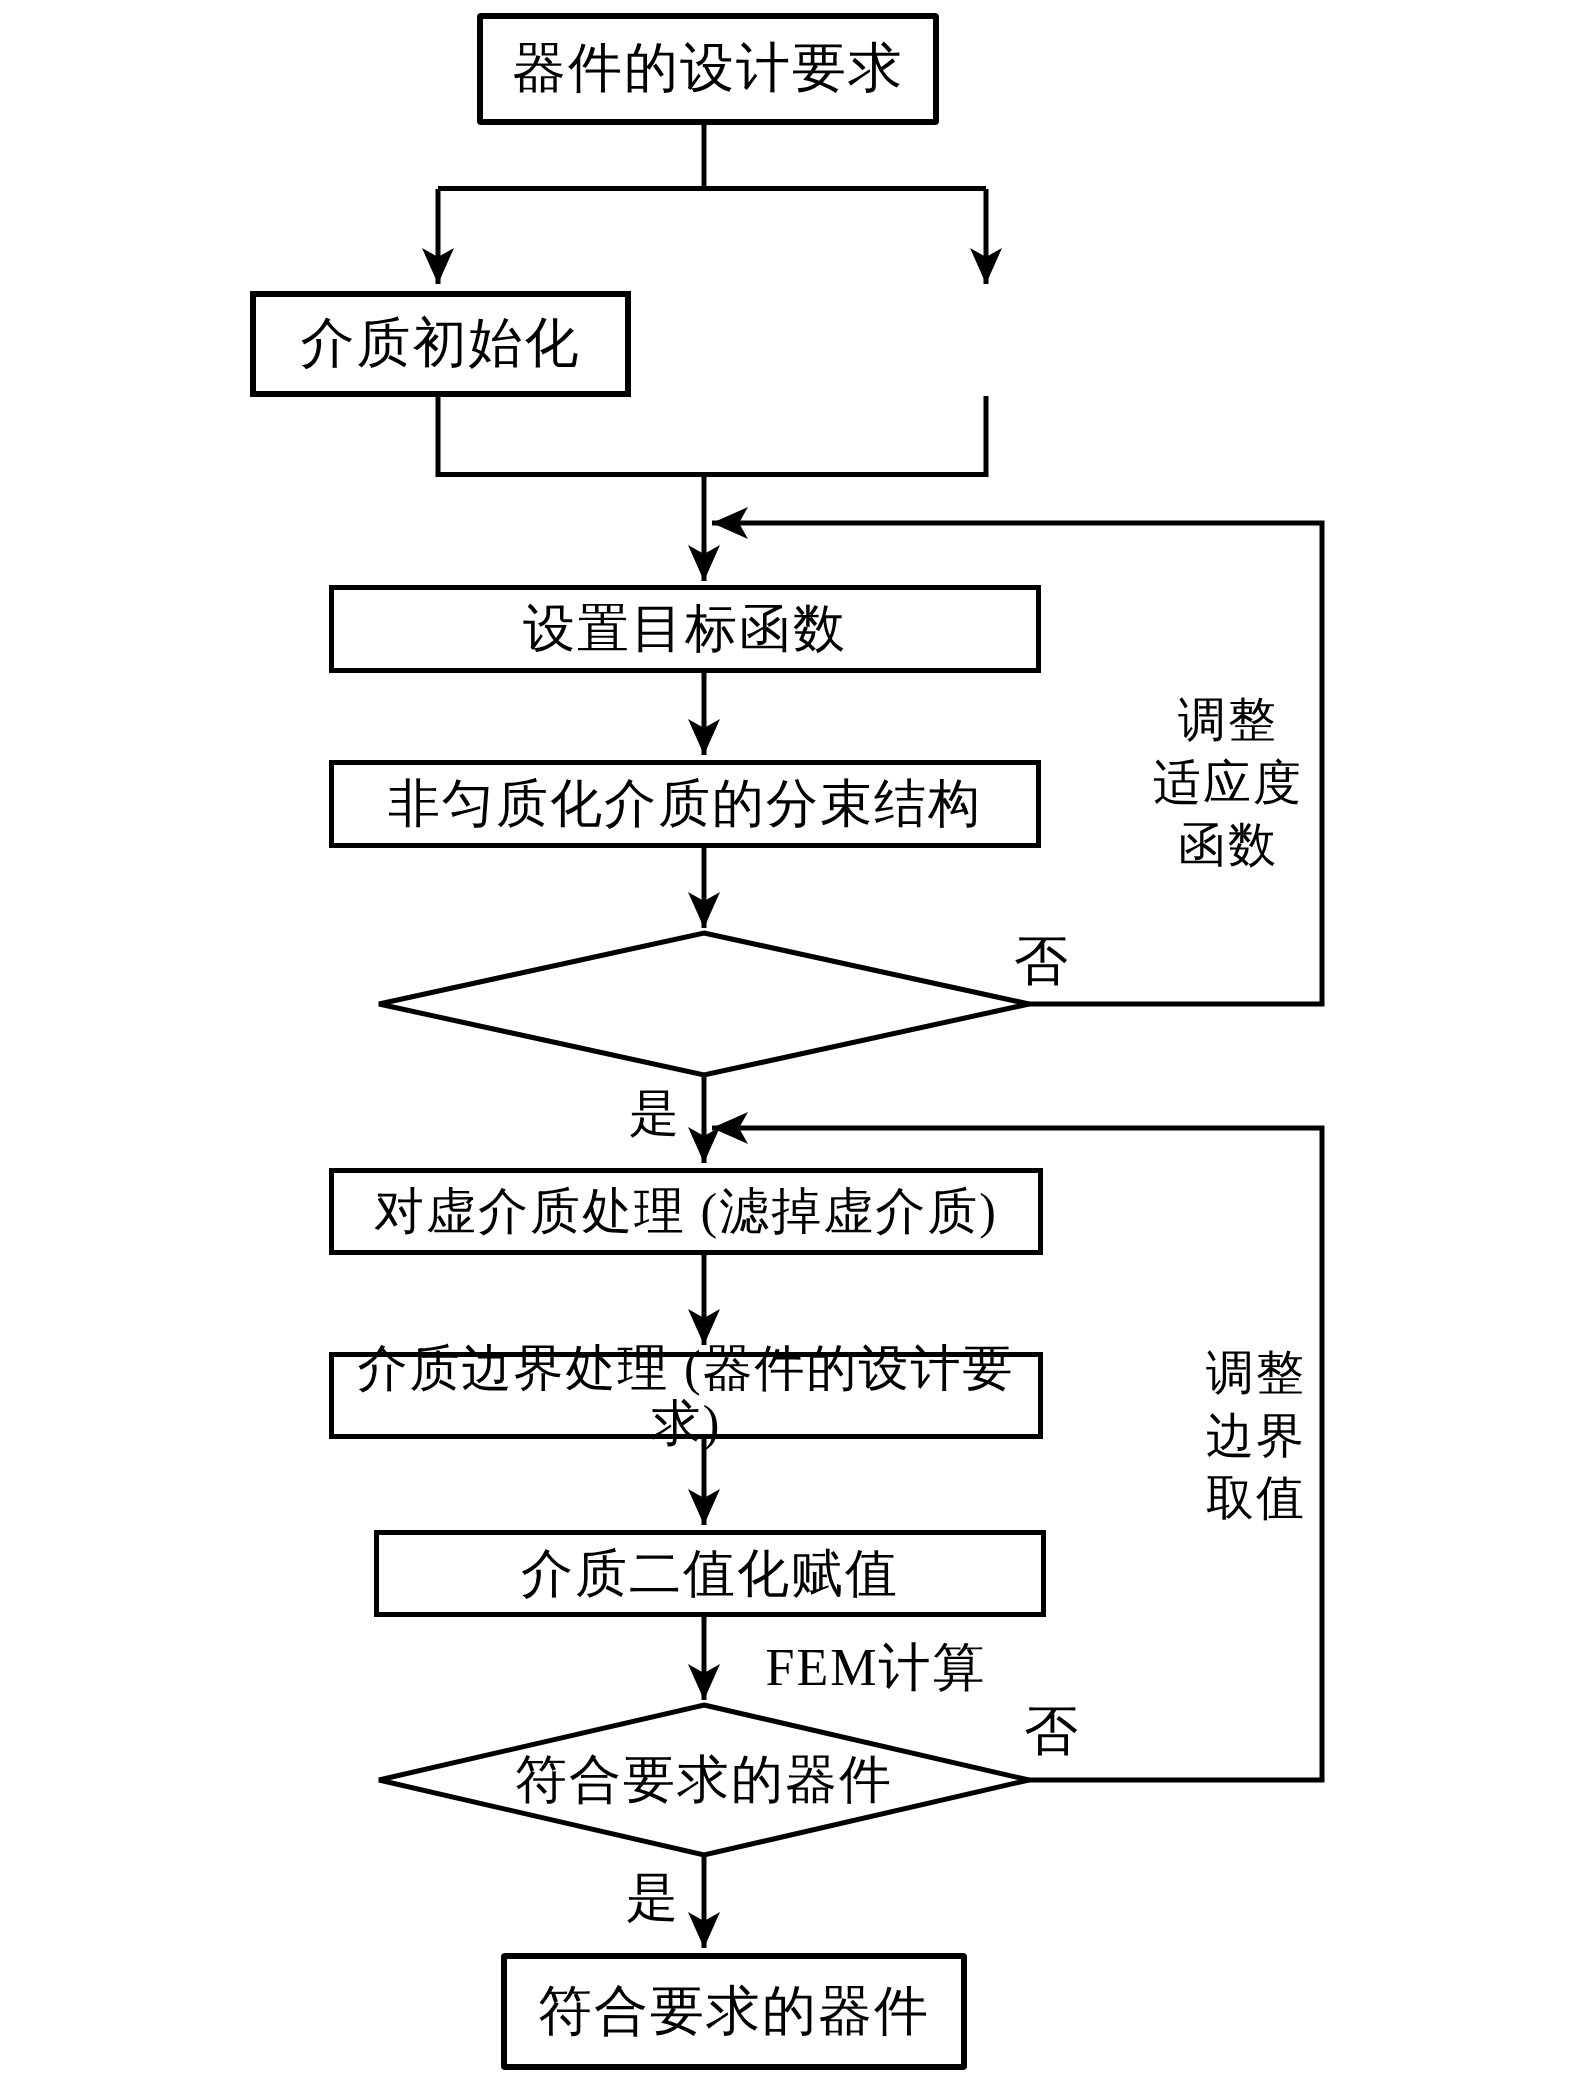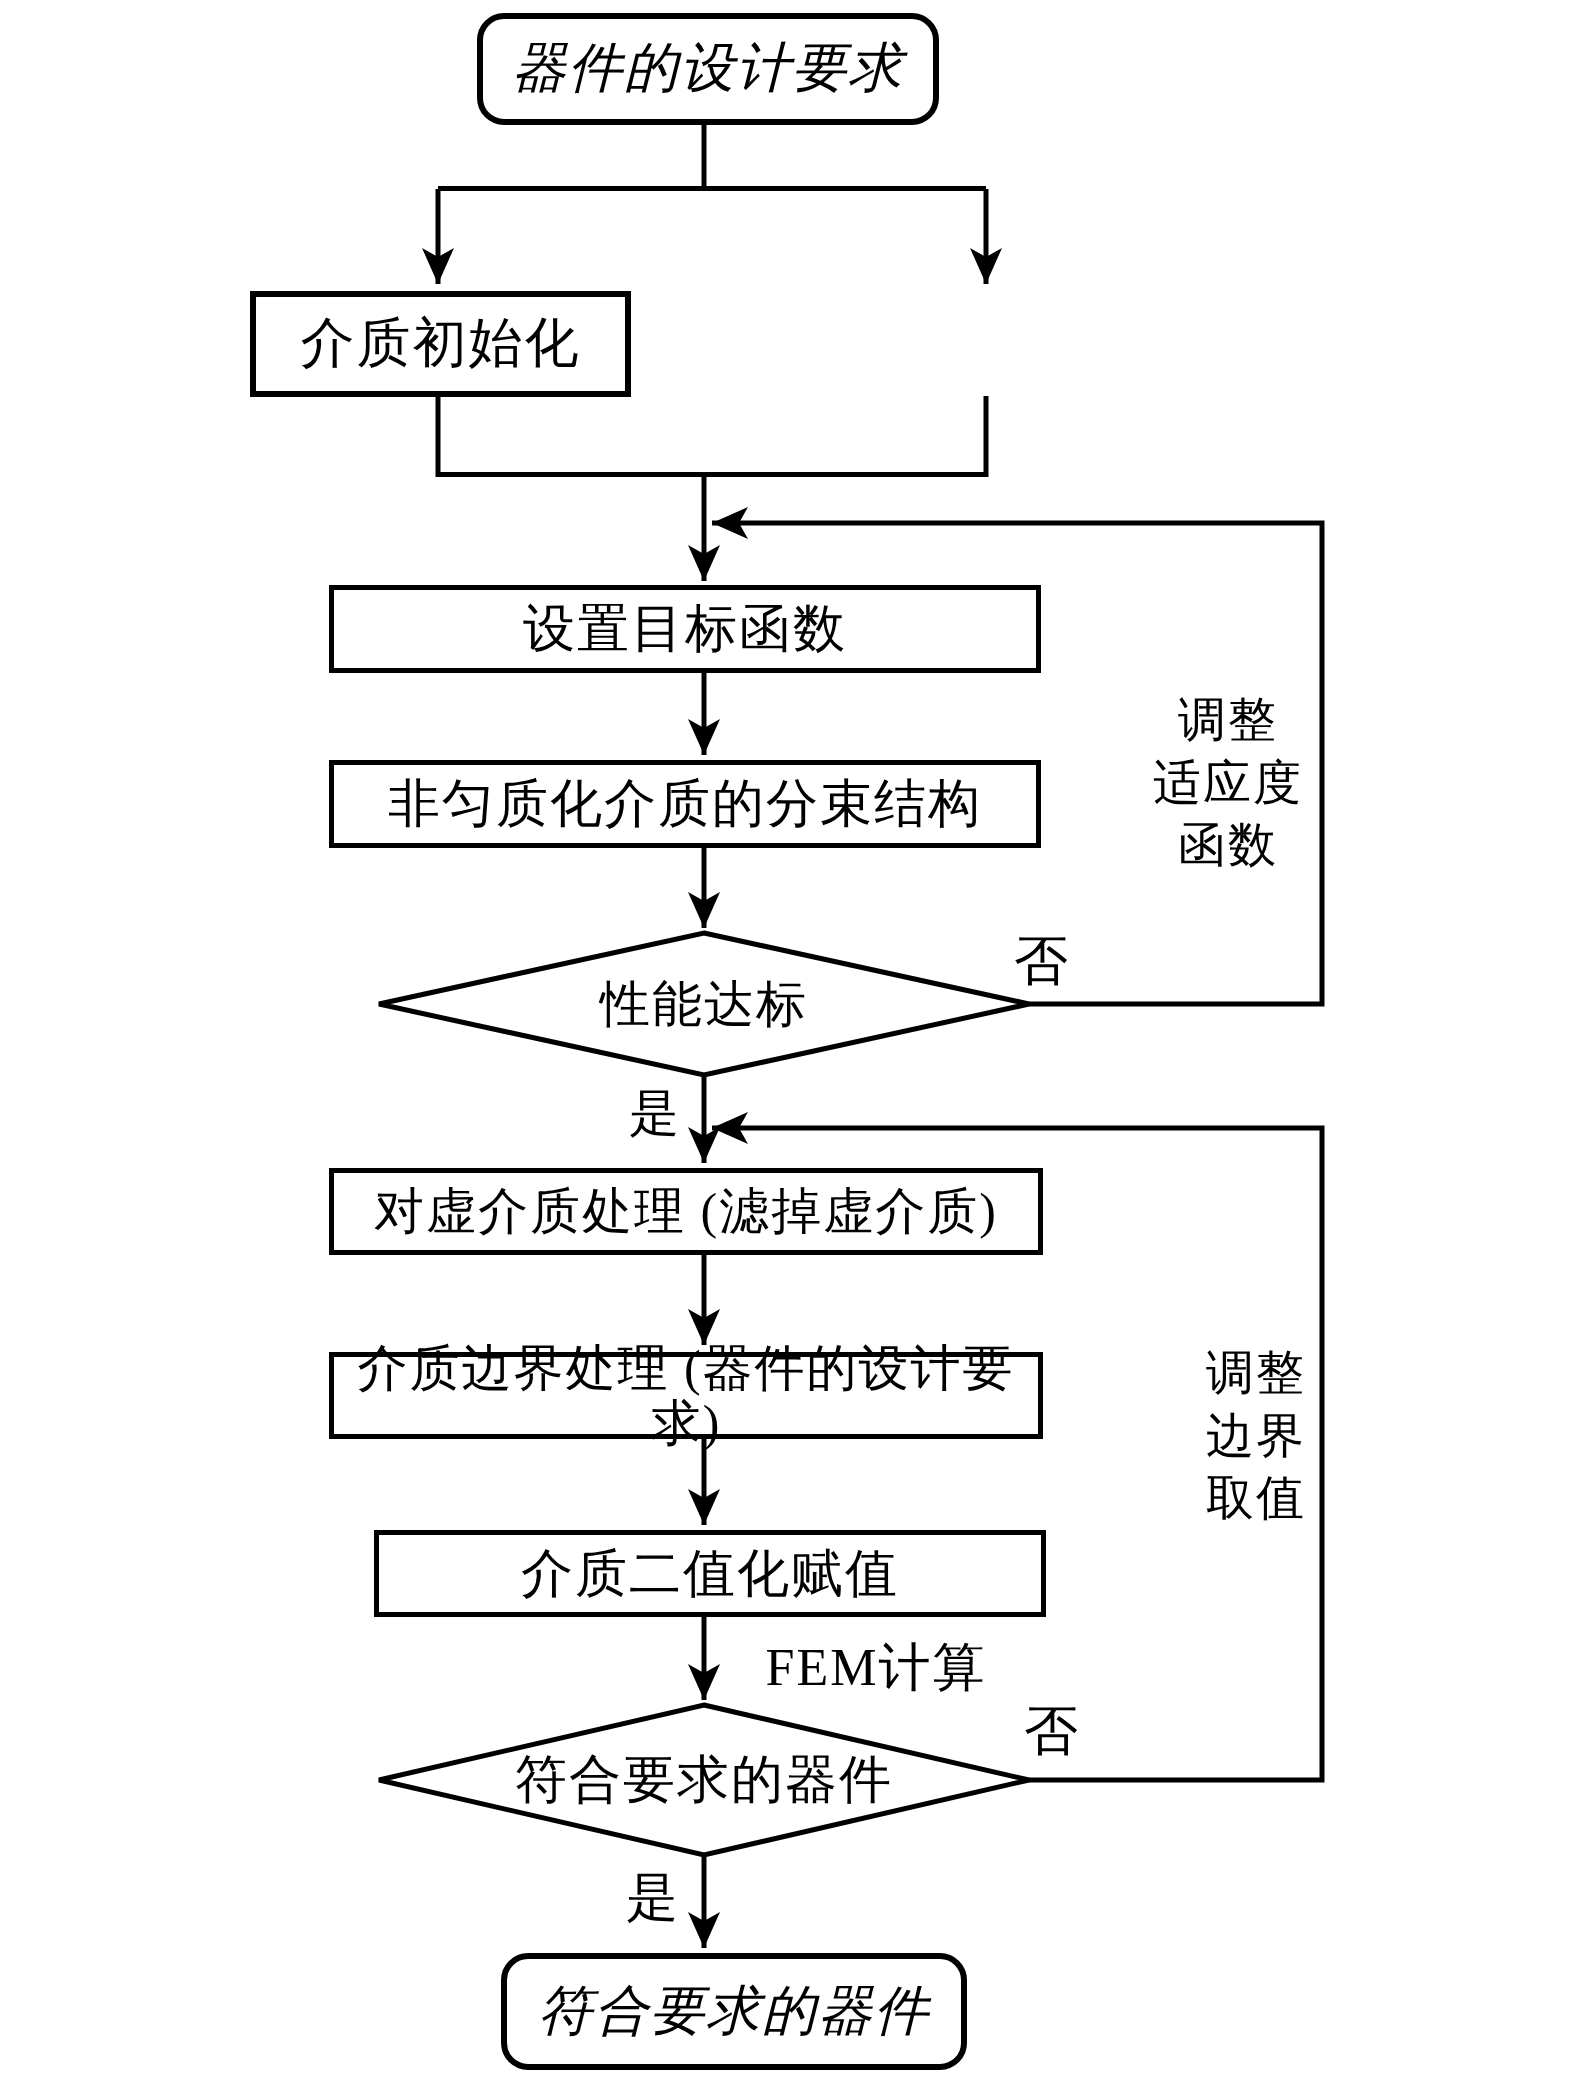--- a/index.html
+++ b/index.html
@@ -29,22 +29,21 @@
     border: 5px solid #000000;
     display: flex;
     align-items: center;
     justify-content: center;
     text-align: center;
     letter-spacing: 2px;
     line-height: 1.1;
   }
   .node.terminal {
     border-width: 6px;
-    border-radius: 27px;
-    font-style: italic;
+    border-radius: 4px;
   }
   .node.io-box {
     border-width: 6px;
     font-family: Liberation Serif, serif;
   }
   .free-label {
     position: absolute;
     display: flex;
     align-items: center;
     justify-content: center;
@@ -120,21 +119,20 @@
   <div class="node fs-52" style="left:329px; top:760px; width:712px; height:88px;">非匀质化介质的分束结构</div>
 
   <div class="node fs-50" style="left:329px; top:1168px; width:714px; height:87px;">对虚介质处理 (滤掉虚介质)</div>
 
   <div class="node fs-50" style="left:329px; top:1352px; width:714px; height:87px;">介质边界处理 (器件的设计要求)</div>
 
   <div class="node fs-52" style="left:374px; top:1530px; width:672px; height:87px;">介质二值化赋值</div>
 
   <div class="node terminal fs-54" style="left:477px; top:1953px; width:466px; height:117px;margin-left:24px;">符合要求的器件</div>
 
-  <div class="diamond-label fs-50" style="left:454px; top:974px; width:500px; height:60px;">性能达标</div>
 
   <div class="diamond-label fs-52" style="left:454px; top:1750px; width:500px; height:60px;">符合要求的器件</div>
 
 
   <div class="free-label fs-52" style="left:726px; top:1640px; width:300px; height:56px;">FEM计算</div>
 
   <div class="free-label multiline fs-48" style="left:1078px; top:672px; width:300px; height:190px;">调整
 适应度
 函数</div>
 

